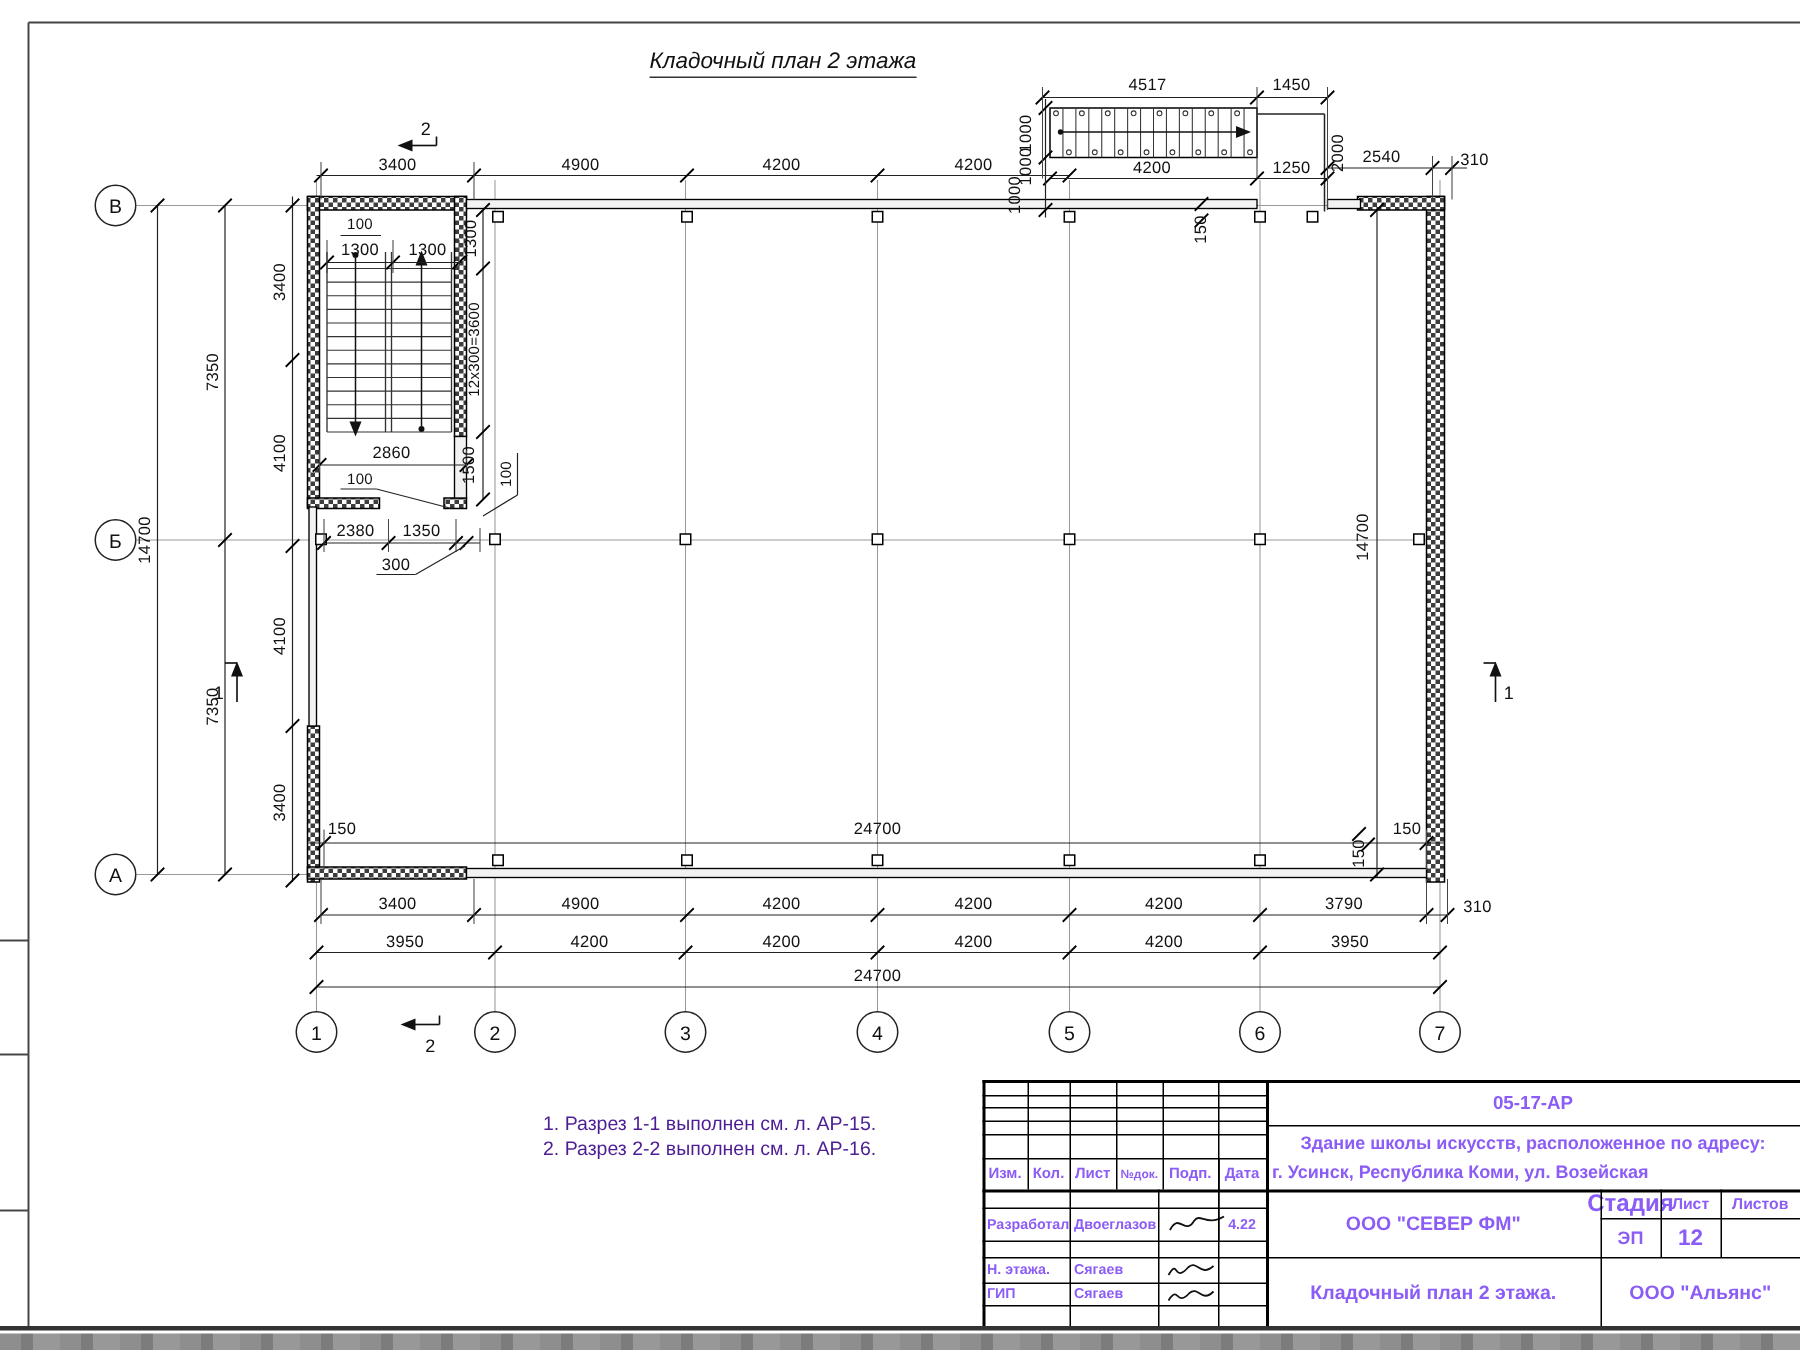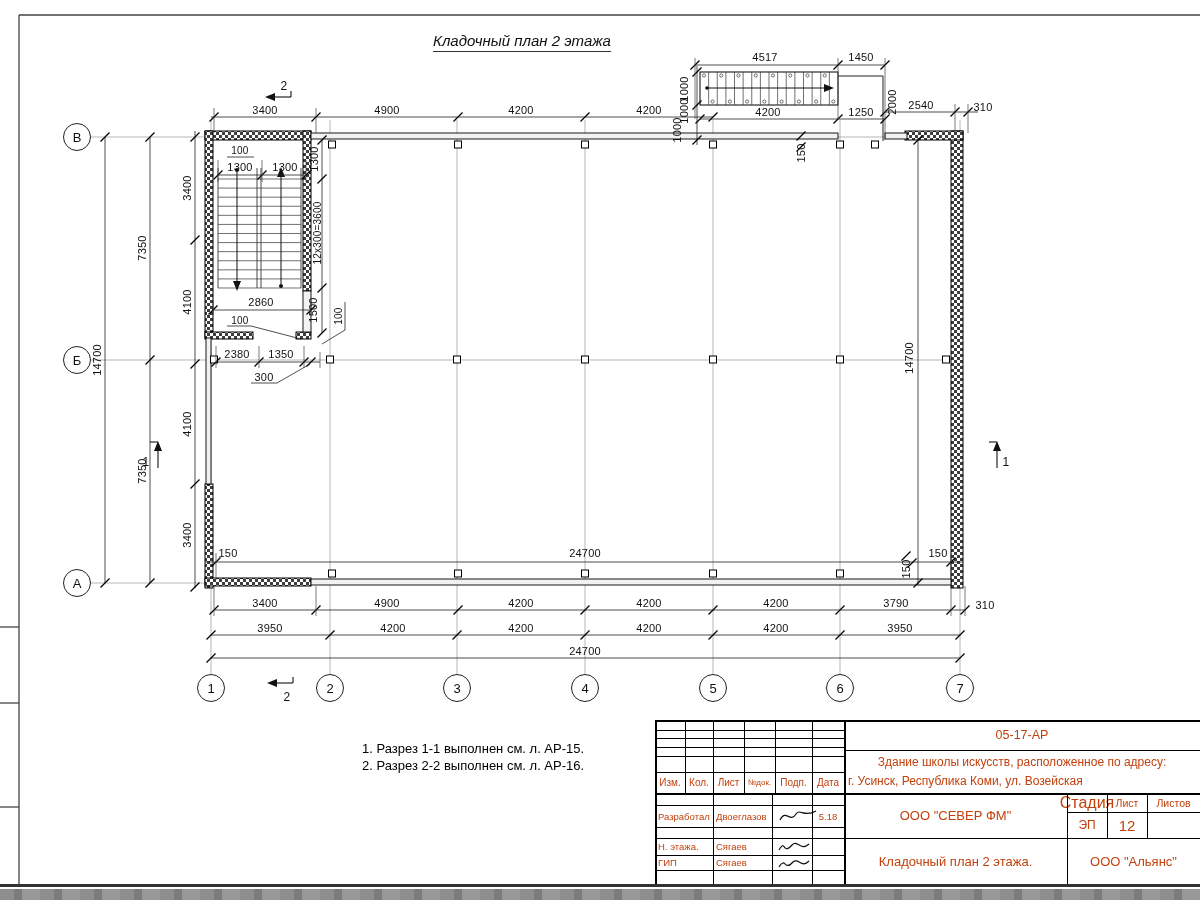--- a/index.html
+++ b/index.html
@@ -7,24 +7,24 @@
   #sheet{position:relative;width:1200px;height:900px;background:#fff;}
   #plan-svg{position:absolute;left:0;top:0;}
   .lbl{position:absolute;font-size:11px;color:#111;white-space:nowrap;
     transform:translate(-50%,-50%);letter-spacing:.2px;}
   .bubble{position:absolute;width:26px;height:26px;border:1.2px solid #222;border-radius:50%;
     background:#fff;font-size:13px;color:#111;display:flex;align-items:center;justify-content:center;
     transform:translate(-50%,-50%);}
   #drawing-title{position:absolute;left:522px;top:32px;transform:translateX(-50%);
     font-size:15px;font-style:italic;color:#111;border-bottom:1px solid #333;padding-bottom:2px;
     white-space:nowrap;}
-  #notes{position:absolute;left:362px;top:740px;font-size:13px;color:#000000;line-height:17px;}
+  #notes{position:absolute;left:362px;top:740px;font-size:13px;color:#4c1d95;line-height:17px;}
   .tl{position:absolute;background:#000;}
-  .tcell{position:absolute;color:#c2410c;white-space:nowrap;display:flex;align-items:center;
-    justify-content:center;text-align:center;}
+  .tcell{position:absolute;color:#8b5cf6;white-space:nowrap;display:flex;align-items:center;
+    justify-content:center;text-align:center;font-weight:bold;}
   .sig{position:absolute;}
   #bottom-border{position:absolute;left:0;top:884px;width:1200px;height:3px;background:#333;}
   #bottom-strip{position:absolute;left:0;top:889px;width:1200px;height:11px;
     background:repeating-linear-gradient(90deg,#8e8e8e 0 14px,#7c7c7c 14px 22px,#989898 22px 40px);}
 </style>
 </head>
 <body>
 
 <div id="sheet">
 
@@ -354,21 +354,21 @@
 
     <div class="tcell" style="left:655px;top:772px;width:30px;height:21px;font-size:10px">Изм.</div>
     <div class="tcell" style="left:685px;top:772px;width:28px;height:21px;font-size:10px">Кол.</div>
     <div class="tcell" style="left:713px;top:772px;width:31px;height:21px;font-size:10px">Лист</div>
     <div class="tcell" style="left:744px;top:772px;width:31px;height:21px;font-size:8px">№док.</div>
     <div class="tcell" style="left:775px;top:772px;width:37px;height:21px;font-size:10px">Подп.</div>
     <div class="tcell" style="left:812px;top:772px;width:32px;height:21px;font-size:10px">Дата</div>
 
     <div class="tcell" style="left:656px;top:805px;width:56px;height:22px;font-size:9.5px;justify-content:flex-start;padding-left:2px">Разработал</div>
     <div class="tcell" style="left:713px;top:805px;width:59px;height:22px;font-size:9.5px;justify-content:flex-start;padding-left:3px">Двоеглазов</div>
-    <div class="tcell" style="left:812px;top:805px;width:32px;height:22px;font-size:9.5px">5.18</div>
+    <div class="tcell" style="left:812px;top:805px;width:32px;height:22px;font-size:9.5px">4.22</div>
     <div class="tcell" style="left:656px;top:838px;width:56px;height:17px;font-size:9.5px;justify-content:flex-start;padding-left:2px">Н. этажа.</div>
     <div class="tcell" style="left:713px;top:838px;width:59px;height:17px;font-size:9.5px;justify-content:flex-start;padding-left:3px">Сягаев</div>
     <div class="tcell" style="left:656px;top:855px;width:56px;height:15px;font-size:9.5px;justify-content:flex-start;padding-left:2px">ГИП</div>
     <div class="tcell" style="left:713px;top:855px;width:59px;height:15px;font-size:9.5px;justify-content:flex-start;padding-left:3px">Сягаев</div>
 
     <div class="tcell" style="left:844px;top:793px;width:223px;height:45px;font-size:13px">ООО "СЕВЕР ФМ"</div>
     <div class="tcell" style="left:844px;top:838px;width:223px;height:47px;font-size:13px">Кладочный план 2 этажа.</div>
 
     <div class="tcell" style="left:1067px;top:793px;width:40px;height:19px;font-size:16px">Стадия</div>
     <div class="tcell" style="left:1107px;top:793px;width:40px;height:19px;font-size:10.5px">Лист</div>

